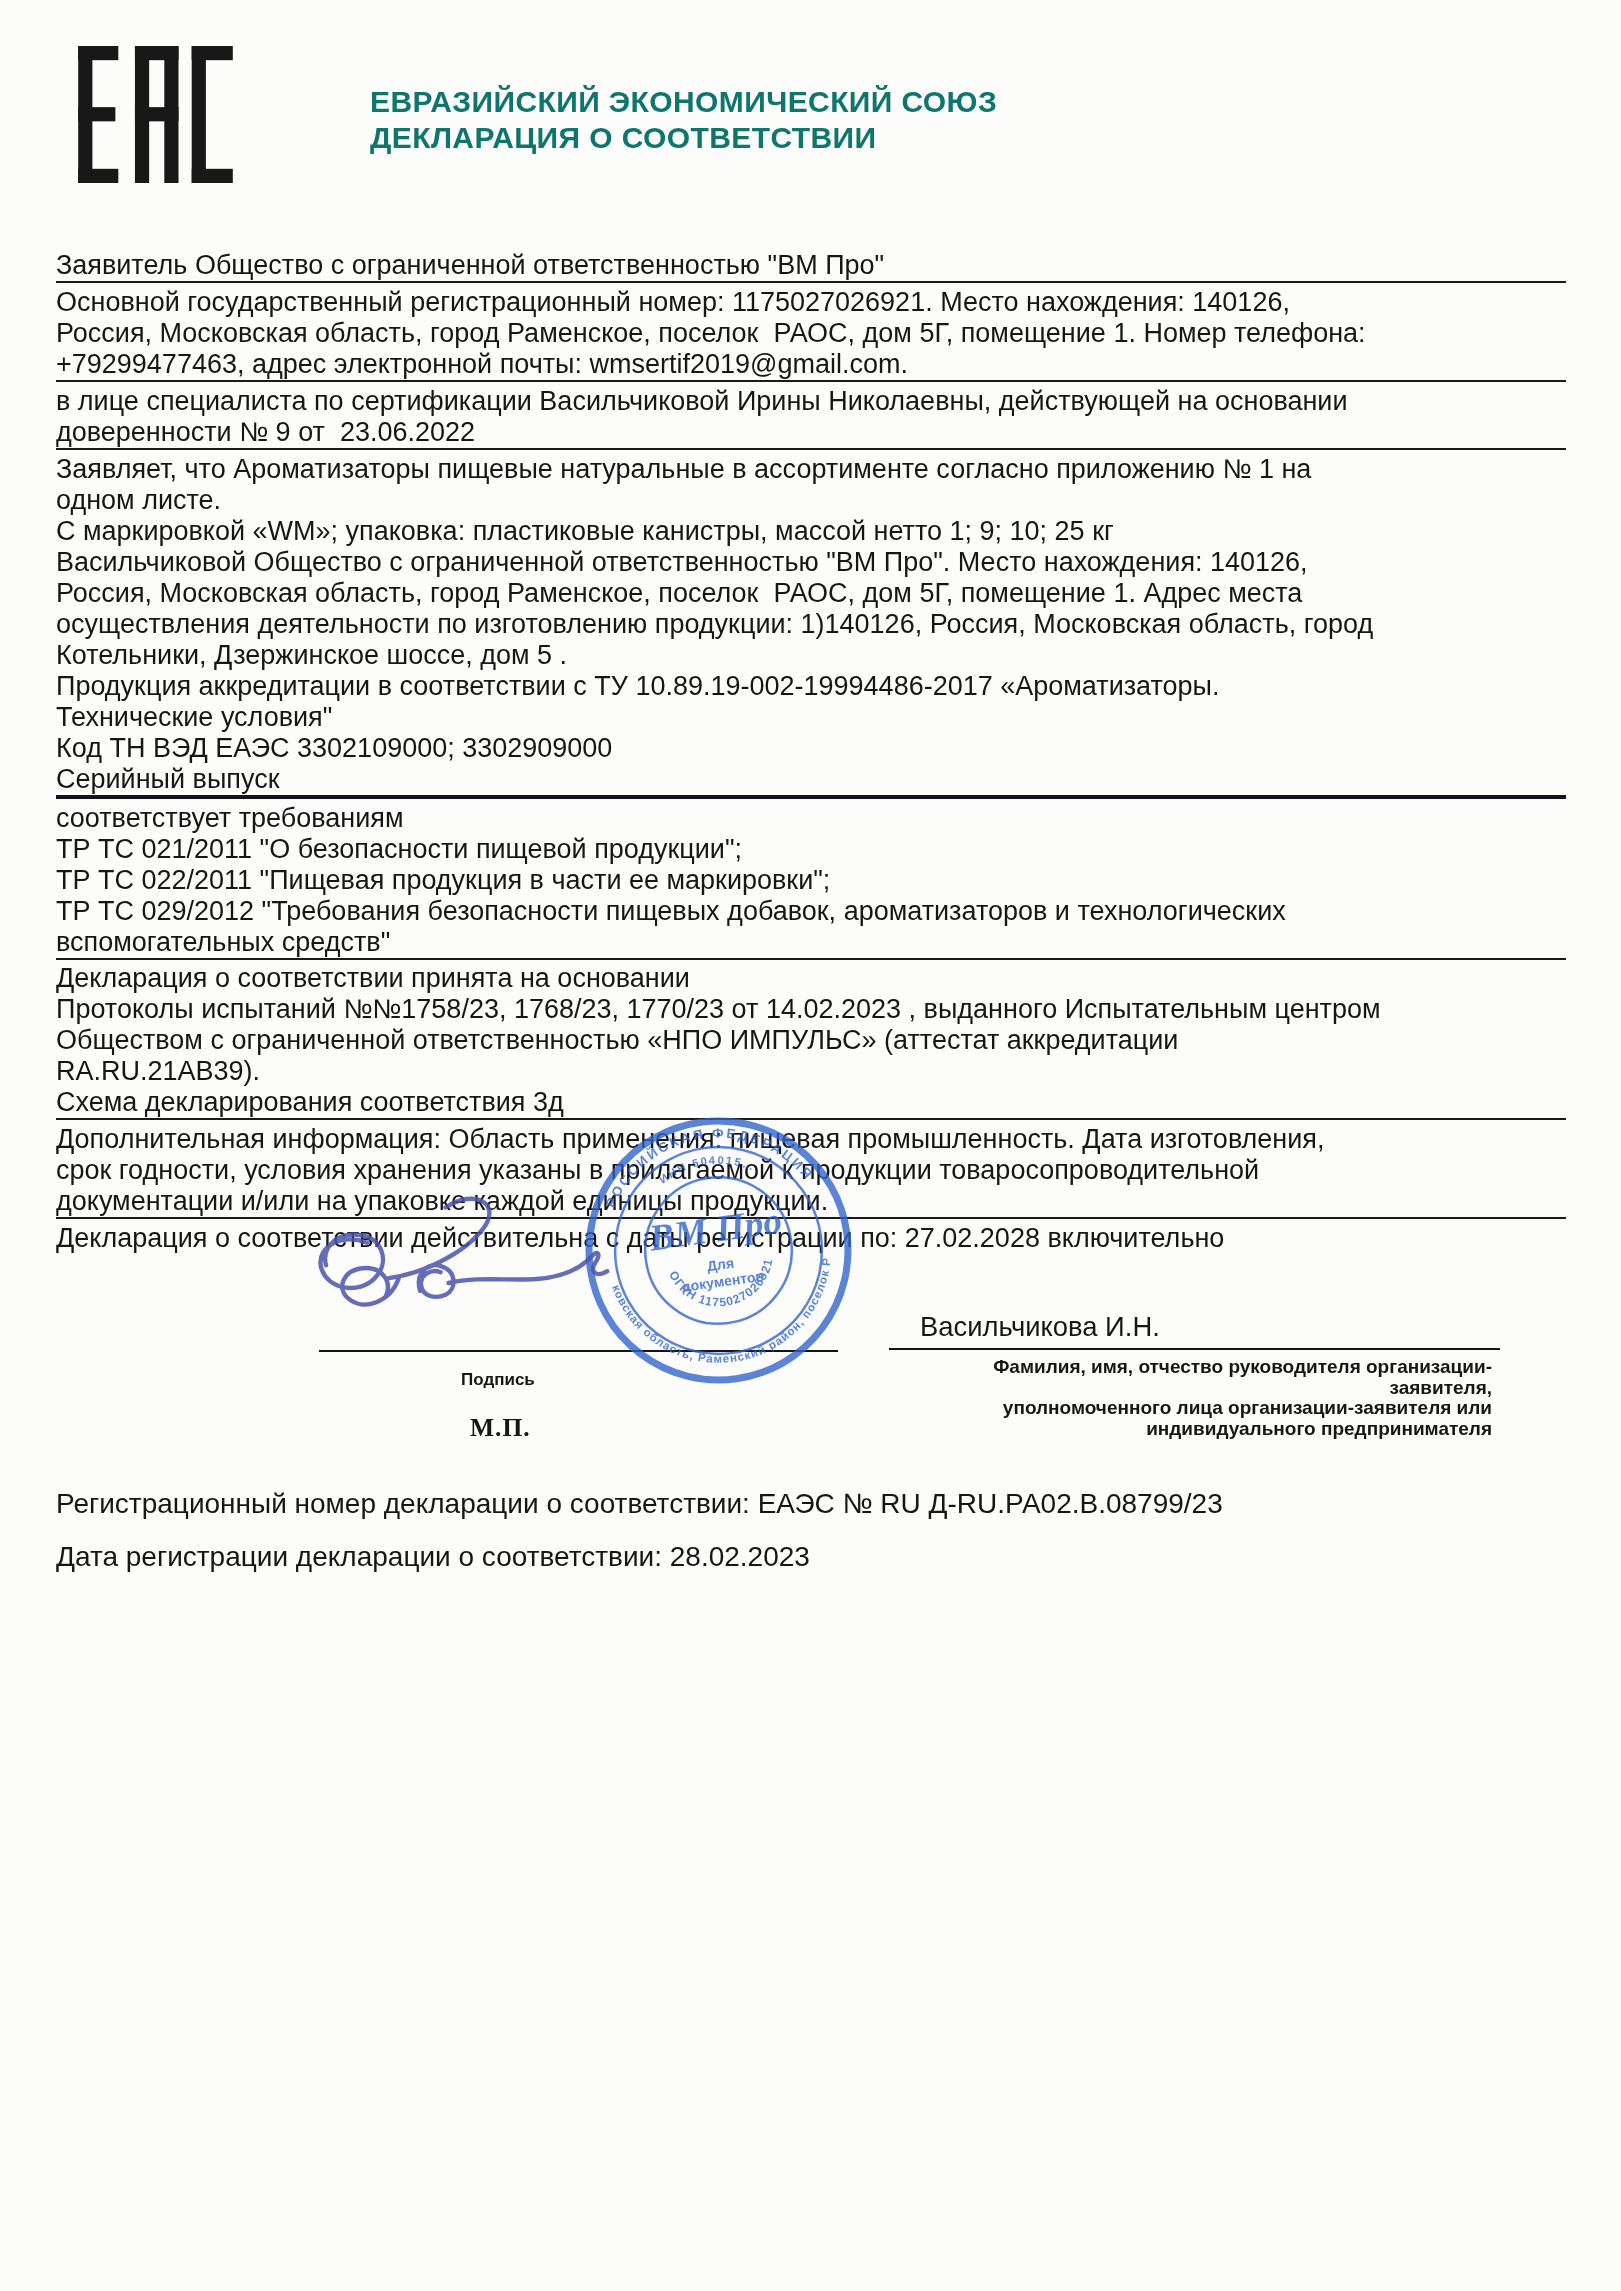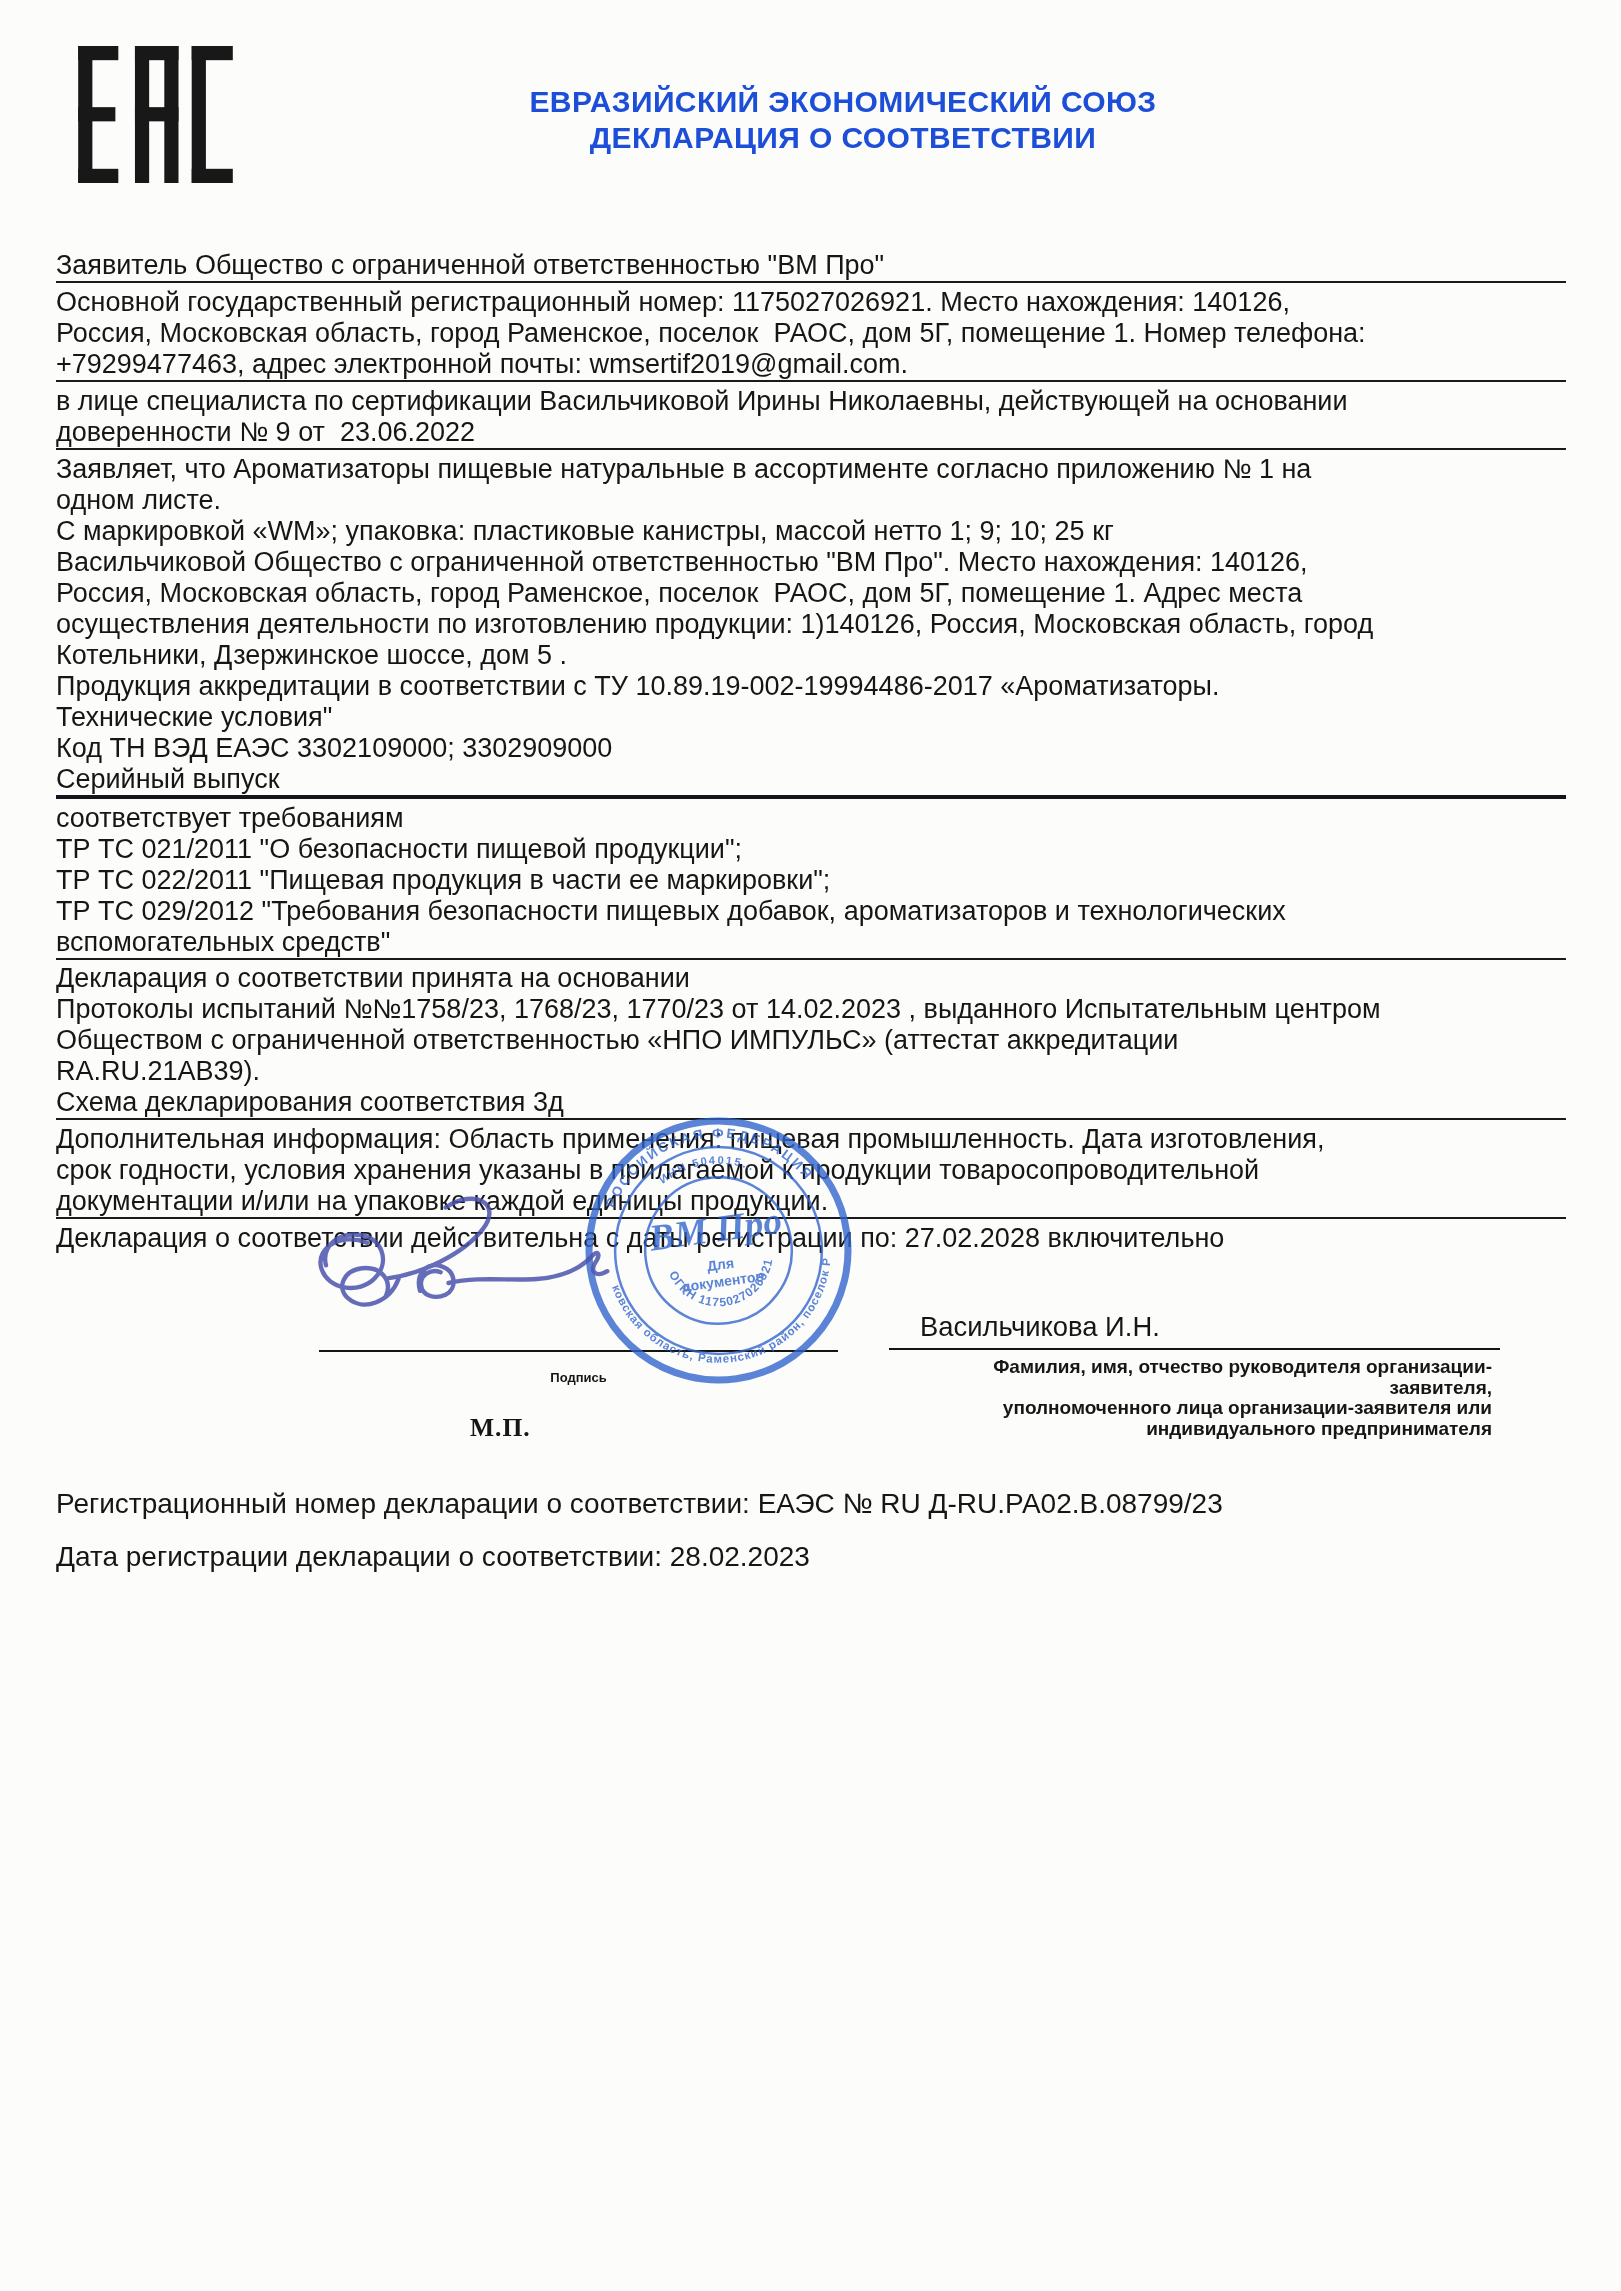--- a/index.html
+++ b/index.html
@@ -1,37 +1,37 @@
 <!DOCTYPE html>
 <html lang="ru"><head>
 <meta charset="utf-8">
 <style>
   html,body{margin:0;padding:0;background:#e8e8e8}
   .page{position:relative;width:1621px;height:2292px;margin:0 auto;background:#fcfcfb;
         font-family:"Liberation Sans",sans-serif;color:#161616;overflow:hidden}
 
   
   .eac{position:absolute;left:78px;top:46px;width:155px;height:137px}
-  .doc-title{position:absolute;left:353px;top:84px;width:980px;text-align:center;
-             font-weight:bold;font-size:30px;line-height:36px;letter-spacing:0.4px;color:#1d4ed8}
+  .doc-title{position:absolute;left:370px;top:84px;width:980px;
+             font-weight:bold;font-size:30px;line-height:36px;letter-spacing:0.4px;color:#0f766e}
 
   
   #body-lines{position:absolute;left:56px;top:250px;width:1510px}
   .bl{font-size:27px;line-height:31px;height:31px;white-space:pre;overflow:visible}
   .bl.u2{border-bottom:2.5px solid #1a1a1a;margin-bottom:3.9px}
   .bl.u4{border-bottom:4.4px solid #14141c;margin-bottom:3.9px}
   .b{font-weight:normal}
 
   
   .sigline{position:absolute;height:0;border-top:2.9px solid #141414}
   .sig-left{left:319px;top:1350px;width:519px}
   .sig-right{left:889px;top:1348px;width:611px}
   .sig-name{position:absolute;left:920px;top:1311px;width:392px;font-size:27.4px}
-  .sig-caption{position:absolute;left:461px;top:1370px;width:235px;text-align:center;
-               font-size:13px;font-weight:bold}
+  .sig-caption{position:absolute;left:461px;top:1370px;width:235px;text-align:left;
+               font-size:17px;font-weight:bold}
   .mp{position:absolute;left:470px;top:1413px;width:196px;text-align:left;
       font-family:"Liberation Serif",serif;font-weight:bold;font-size:25.5px;letter-spacing:1px}
   .fio-cap{position:absolute;left:900px;top:1357px;width:592px;text-align:right;
            font-size:19px;line-height:20.6px;font-weight:bold}
 
   
   .reg{position:absolute;left:56px;font-size:28px;white-space:pre}
   .reg1{top:1488px}
   .reg2{top:1541px}
 

